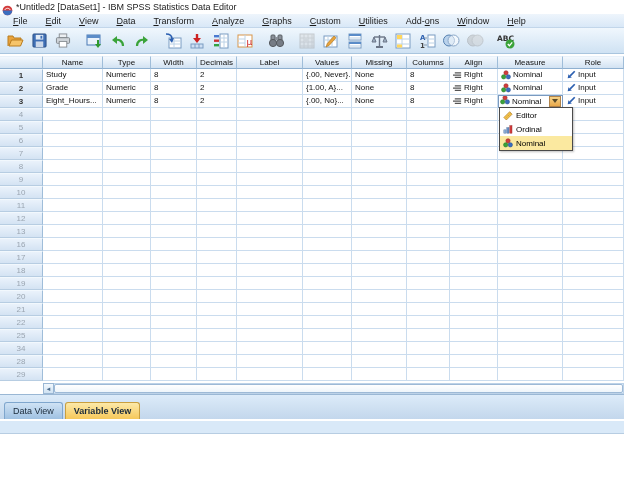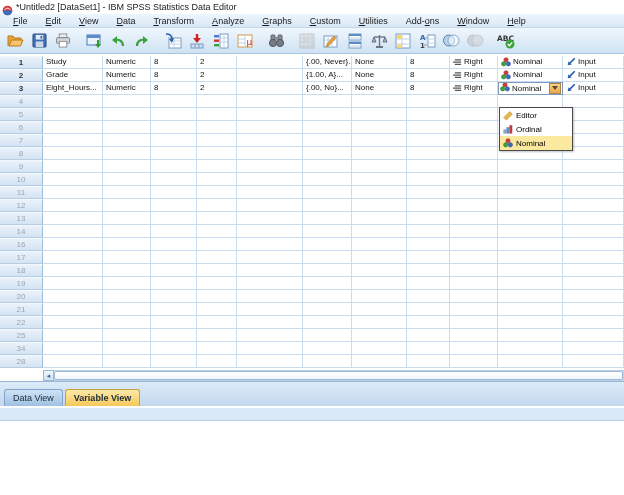--- a/index.html
+++ b/index.html
@@ -291,20 +291,34 @@
             <circle cx="13" cy="11" r="4.5" fill="#3aa33a"></circle>
             <path d="M10.8 11l1.6 1.8 2.8-3.4" stroke="#fff" stroke-width="1.3" fill="none"></path>
           </svg>
         </span>
       </div>
     </div>
 
   <div class="gridgap"></div>
 
   <div class="grid">
+    <div class="hrow">
+        <div class="hcell" style="width: 43px;"></div>
+        <div class="hcell" style="width: 60px;">Name</div>
+        <div class="hcell" style="width: 48px;">Type</div>
+        <div class="hcell" style="width: 46px;">Width</div>
+        <div class="hcell" style="width: 40px;">Decimals</div>
+        <div class="hcell" style="width: 66px;">Label</div>
+        <div class="hcell" style="width: 49px;">Values</div>
+        <div class="hcell" style="width: 55px;">Missing</div>
+        <div class="hcell" style="width: 43px;">Columns</div>
+        <div class="hcell" style="width: 48px;">Align</div>
+        <div class="hcell" style="width: 65px;">Measure</div>
+        <div class="hcell" style="width: 61px;">Role</div>
+      </div>
     <div id="gridbody">
         <div class="grow">
           <div class="rnum filled" style="width: 43px;">1</div>
           <div class="cell" style="width: 60px;">
             <span>Study</span>
           </div>
           <div class="cell" style="width: 48px;">
             <span>Numeric</span>
           </div>
           <div class="cell" style="width: 46px;">
@@ -596,34 +610,20 @@
           <div class="cell" style="width: 40px;"></div>
           <div class="cell" style="width: 66px;"></div>
           <div class="cell" style="width: 49px;"></div>
           <div class="cell" style="width: 55px;"></div>
           <div class="cell" style="width: 43px;"></div>
           <div class="cell" style="width: 48px;"></div>
           <div class="cell" style="width: 65px;"></div>
           <div class="cell" style="width: 61px;"></div>
         </div>
         <div class="grow">
-          <div class="rnum" style="width: 43px;">14</div>
-          <div class="cell" style="width: 60px;"></div>
-          <div class="cell" style="width: 48px;"></div>
-          <div class="cell" style="width: 46px;"></div>
-          <div class="cell" style="width: 40px;"></div>
-          <div class="cell" style="width: 66px;"></div>
-          <div class="cell" style="width: 49px;"></div>
-          <div class="cell" style="width: 55px;"></div>
-          <div class="cell" style="width: 43px;"></div>
-          <div class="cell" style="width: 48px;"></div>
-          <div class="cell" style="width: 65px;"></div>
-          <div class="cell" style="width: 61px;"></div>
-        </div>
-        <div class="grow">
           <div class="rnum" style="width: 43px;">16</div>
           <div class="cell" style="width: 60px;"></div>
           <div class="cell" style="width: 48px;"></div>
           <div class="cell" style="width: 46px;"></div>
           <div class="cell" style="width: 40px;"></div>
           <div class="cell" style="width: 66px;"></div>
           <div class="cell" style="width: 49px;"></div>
           <div class="cell" style="width: 55px;"></div>
           <div class="cell" style="width: 43px;"></div>
           <div class="cell" style="width: 48px;"></div>
@@ -737,20 +737,34 @@
           <div class="cell" style="width: 66px;"></div>
           <div class="cell" style="width: 49px;"></div>
           <div class="cell" style="width: 55px;"></div>
           <div class="cell" style="width: 43px;"></div>
           <div class="cell" style="width: 48px;"></div>
           <div class="cell" style="width: 65px;"></div>
           <div class="cell" style="width: 61px;"></div>
         </div>
         <div class="grow">
           <div class="rnum" style="width: 43px;">28</div>
+          <div class="cell" style="width: 60px;"></div>
+          <div class="cell" style="width: 48px;"></div>
+          <div class="cell" style="width: 46px;"></div>
+          <div class="cell" style="width: 40px;"></div>
+          <div class="cell" style="width: 66px;"></div>
+          <div class="cell" style="width: 49px;"></div>
+          <div class="cell" style="width: 55px;"></div>
+          <div class="cell" style="width: 43px;"></div>
+          <div class="cell" style="width: 48px;"></div>
+          <div class="cell" style="width: 65px;"></div>
+          <div class="cell" style="width: 61px;"></div>
+        </div>
+        <div class="grow">
+          <div class="rnum" style="width: 43px;">29</div>
           <div class="cell" style="width: 60px;"></div>
           <div class="cell" style="width: 48px;"></div>
           <div class="cell" style="width: 46px;"></div>
           <div class="cell" style="width: 40px;"></div>
           <div class="cell" style="width: 66px;"></div>
           <div class="cell" style="width: 49px;"></div>
           <div class="cell" style="width: 55px;"></div>
           <div class="cell" style="width: 43px;"></div>
           <div class="cell" style="width: 48px;"></div>
           <div class="cell" style="width: 65px;"></div>

